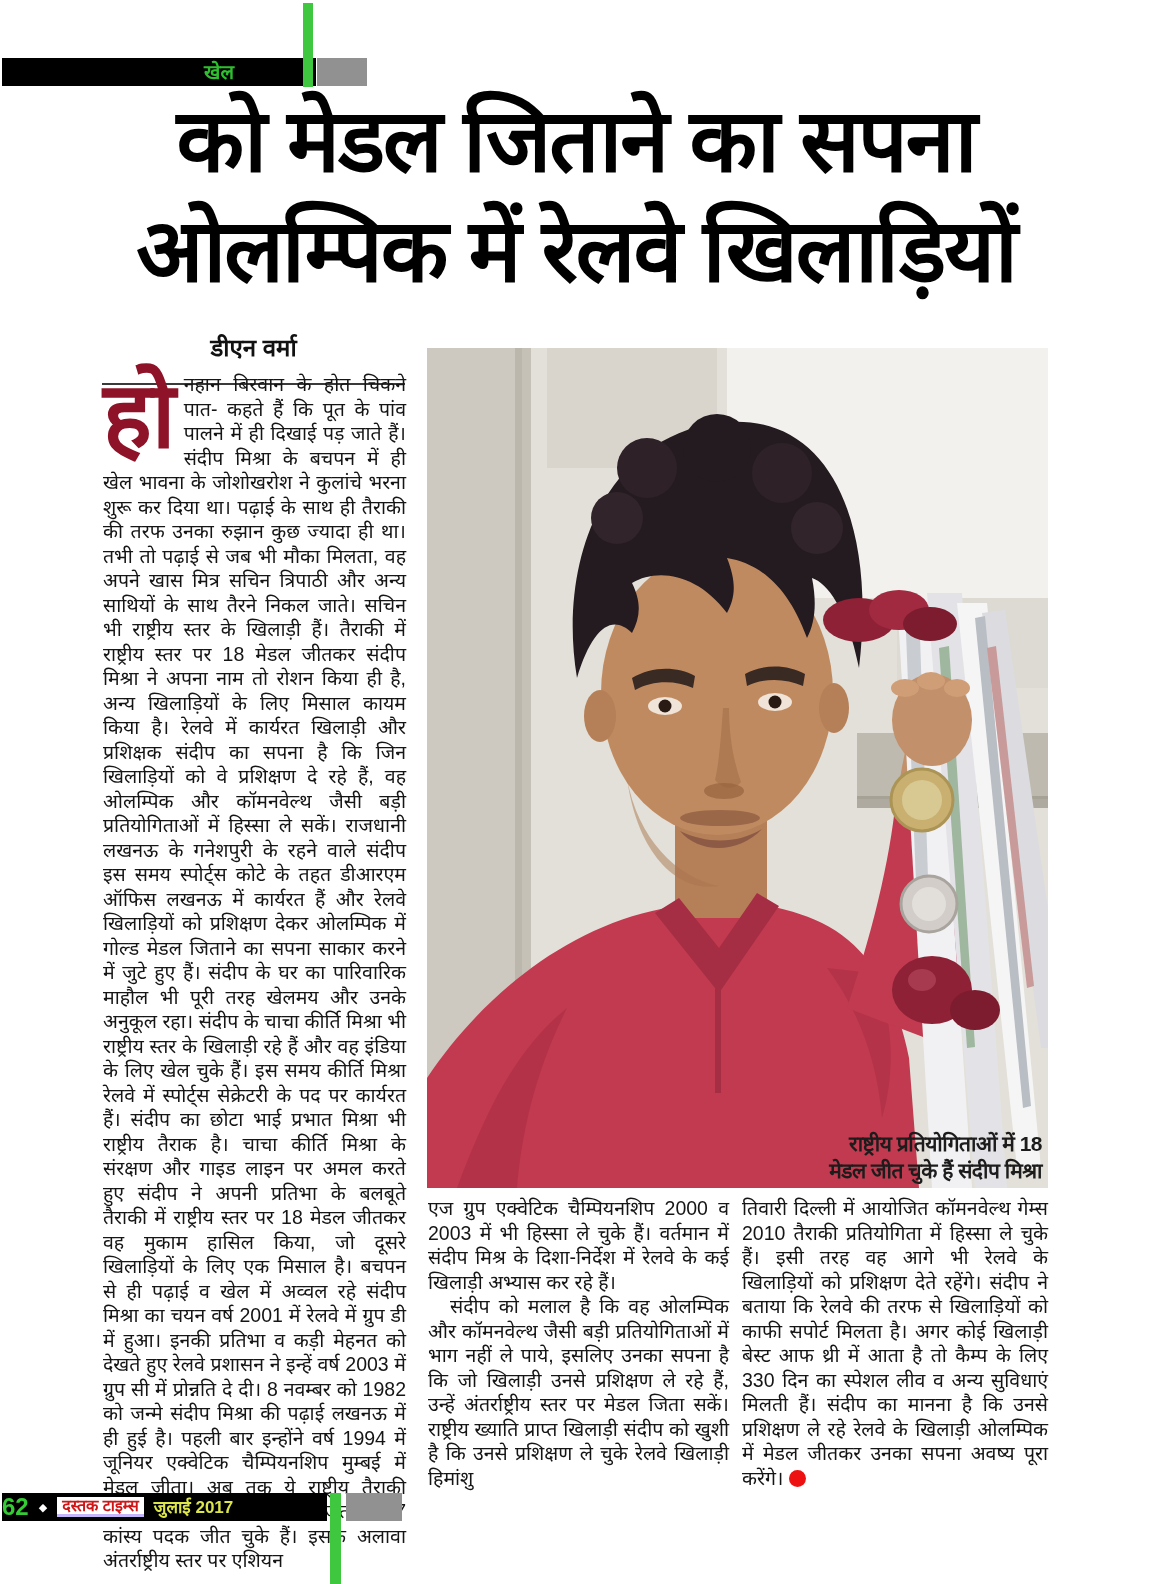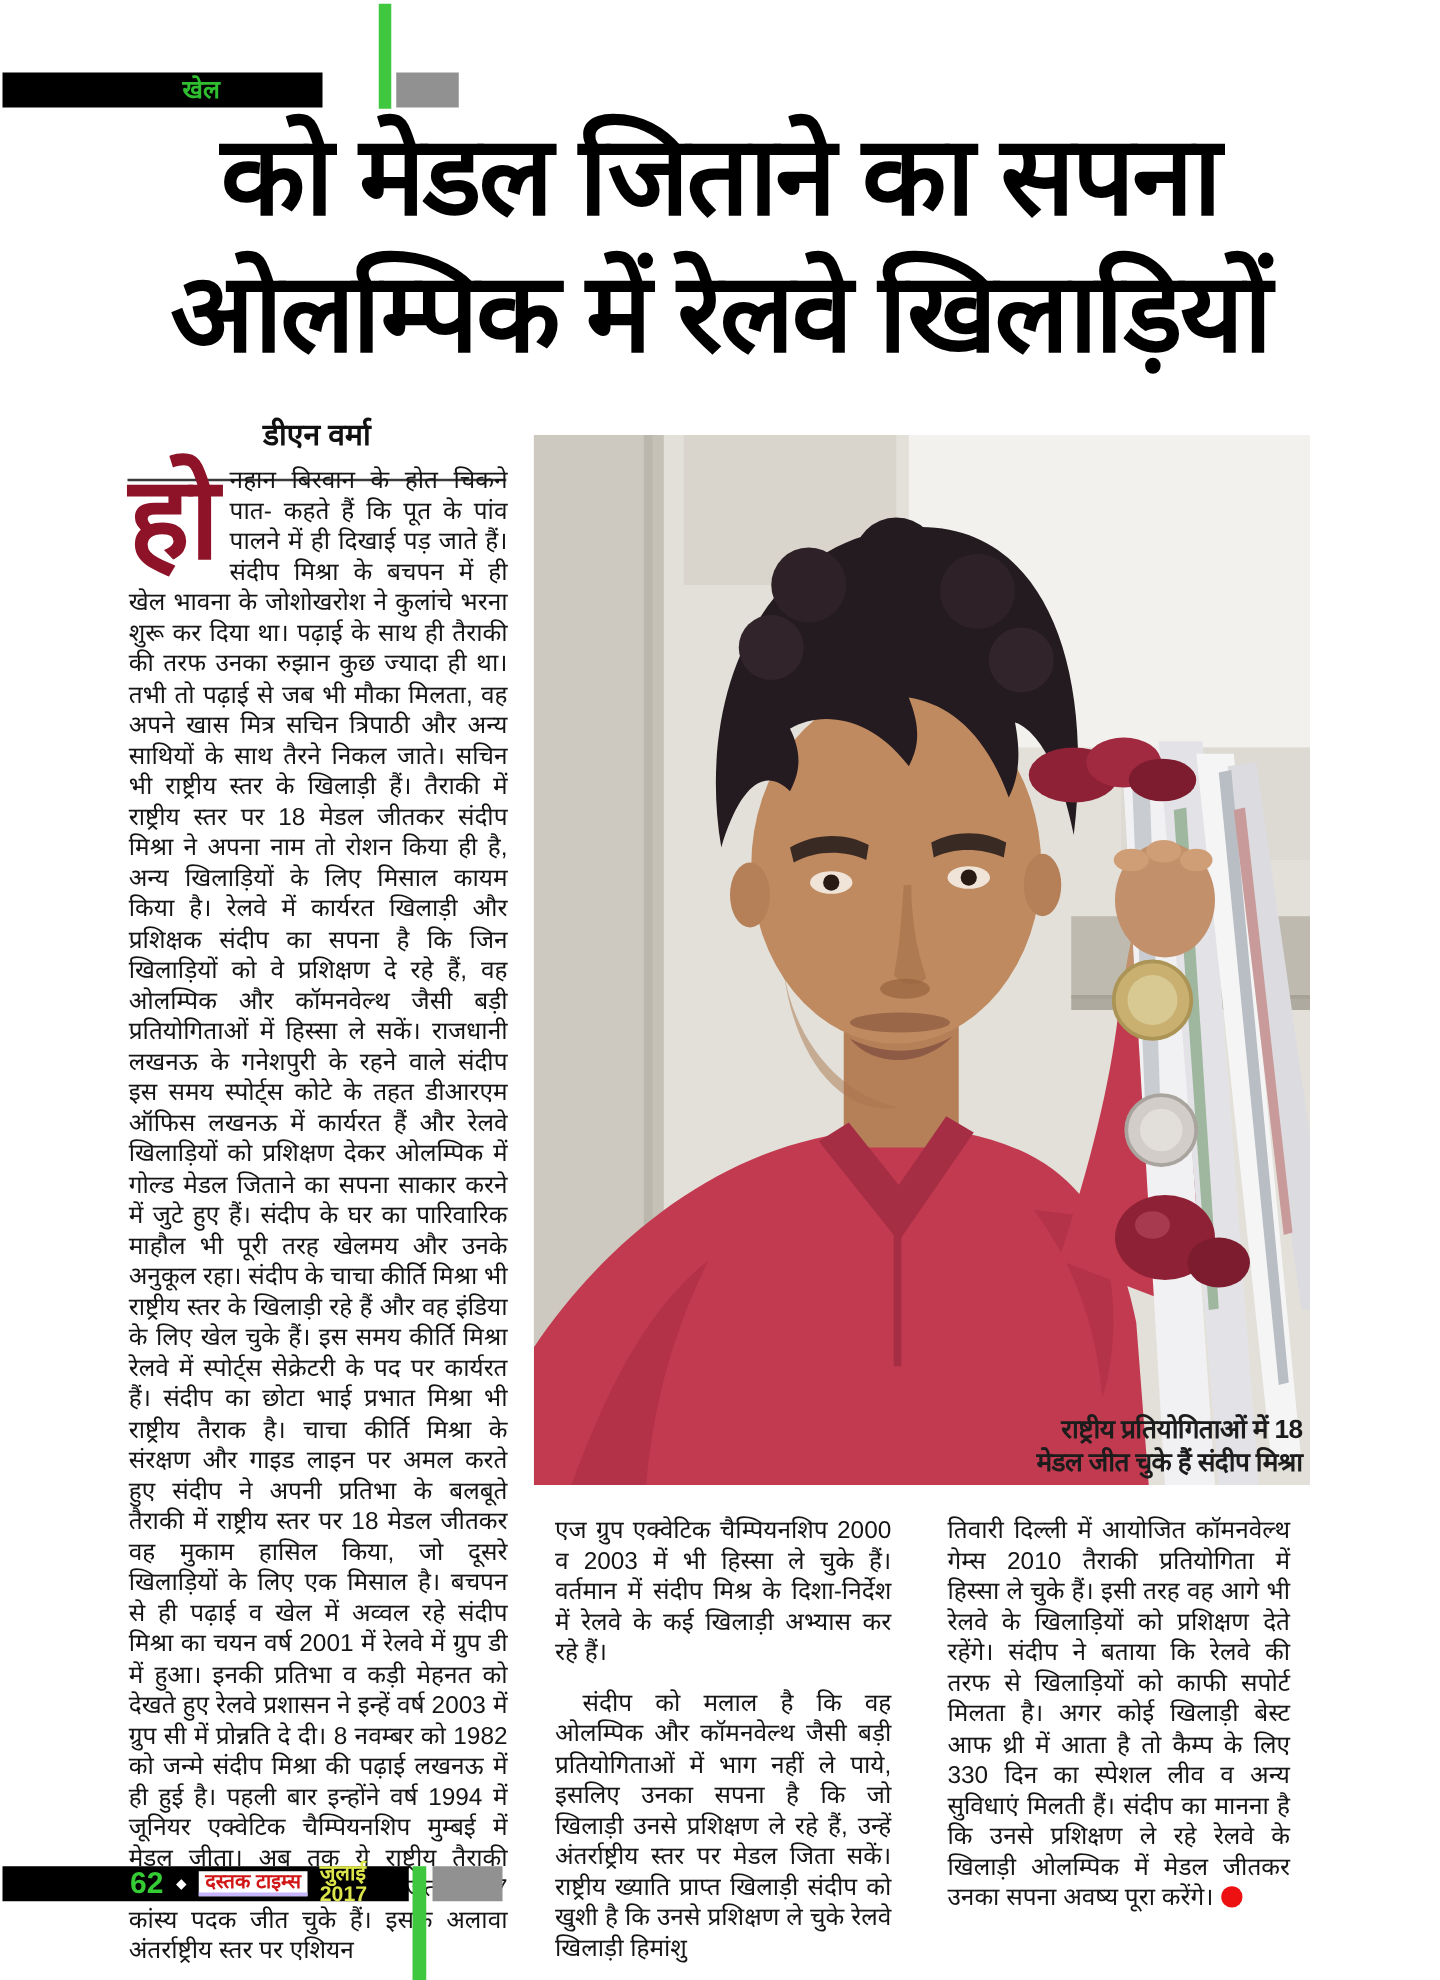--- a/index.html
+++ b/index.html
@@ -3,21 +3,21 @@
 <meta charset="utf-8">
 <style>
   html,body{margin:0;padding:0;}
   .page{
     position:relative; width:1152px; height:1584px; background:#ffffff;
     overflow:hidden; font-family:"Liberation Sans","DejaVu Sans",sans-serif;
     color:#111;
   }
   
   .kicker-bar{
-    position:absolute; left:2px; top:58px; width:256px; height:28px;
+    position:absolute; left:2px; top:58px; width:314px; height:28px;
     background:#000; display:flex; align-items:center; justify-content:flex-end;
     padding-right:82px; box-sizing:border-box;
   }
   .kicker-label{ color:#2fbe2f; font-size:20px; font-weight:bold; line-height:1; }
   .green-vbar-top{ position:absolute; left:303px; top:3px; width:10px; height:84px; background:#3fc73f; }
   .gray-box-top{ position:absolute; left:317px; top:58px; width:50px; height:28px; background:#919191; }
 
   
   .headline{
     position:absolute; left:0; top:86px; width:1152px; text-align:center;
@@ -31,21 +31,21 @@
   }
   .byline{ font-size:24px; font-weight:bold; color:#111; }
 
   
   .bodytext{
     font-size:19.5px; line-height:24.5px; text-align:justify; color:#151515;
   }
   .col1{ position:absolute; left:103px; top:372px; width:303px; }
   .col2{ position:absolute; left:428px; top:1196px; width:301px; }
   .col3{ position:absolute; left:742px; top:1196px; width:306px; }
-  .col2 p, .col3 p{ margin:16px; }
+  .col2 p, .col3 p{ margin:0; }
   .para-indent{ text-indent:22px; }
   .dropcap{
     float:left; color:#8e1329; font-weight:bold;
     font-size:92px; line-height:74px; margin:6px 8px 0 0;
   }
   .end-dot{
     display:inline-block; width:17px; height:17px; border-radius:50%;
     background:#ee1111; vertical-align:-2px; margin-left:6px;
   }
 
@@ -57,21 +57,21 @@
   .photo svg{ display:block; }
   .photo-caption{
     position:absolute; right:6px; bottom:4px; text-align:right;
     font-weight:bold; color:#1c1c1c; font-size:21px; line-height:27px;
     letter-spacing:-0.5px;
   }
 
   
   .footer-bar{
     position:absolute; left:2px; top:1493px; width:325px; height:28px; background:#000;
-    display:flex; align-items:center; gap:10px; padding-left:102px; box-sizing:border-box;
+    display:flex; align-items:center; gap:10px; box-sizing:border-box;
   }
   .page-number{ color:#35cb35; font-size:24px; font-weight:bold; line-height:1; }
   .footer-diamond{ color:#fff; font-size:11px; line-height:1; }
   .magazine-logo{
     background:#fff; border-bottom:3px solid #c4b5fd; padding:1px 5px 0 5px;
     color:#d01616; font-weight:bold; font-size:16px; line-height:16px; white-space:nowrap;
   }
   .footer-issue{ color:#dce64a; font-weight:bold; font-size:17px; line-height:1; }
   .green-vbar-bottom{ position:absolute; left:330px; top:1493px; width:11px; height:91px; background:#3fc73f; }
   .gray-box-bottom{ position:absolute; left:346px; top:1493px; width:56px; height:28px; background:#919191; }

